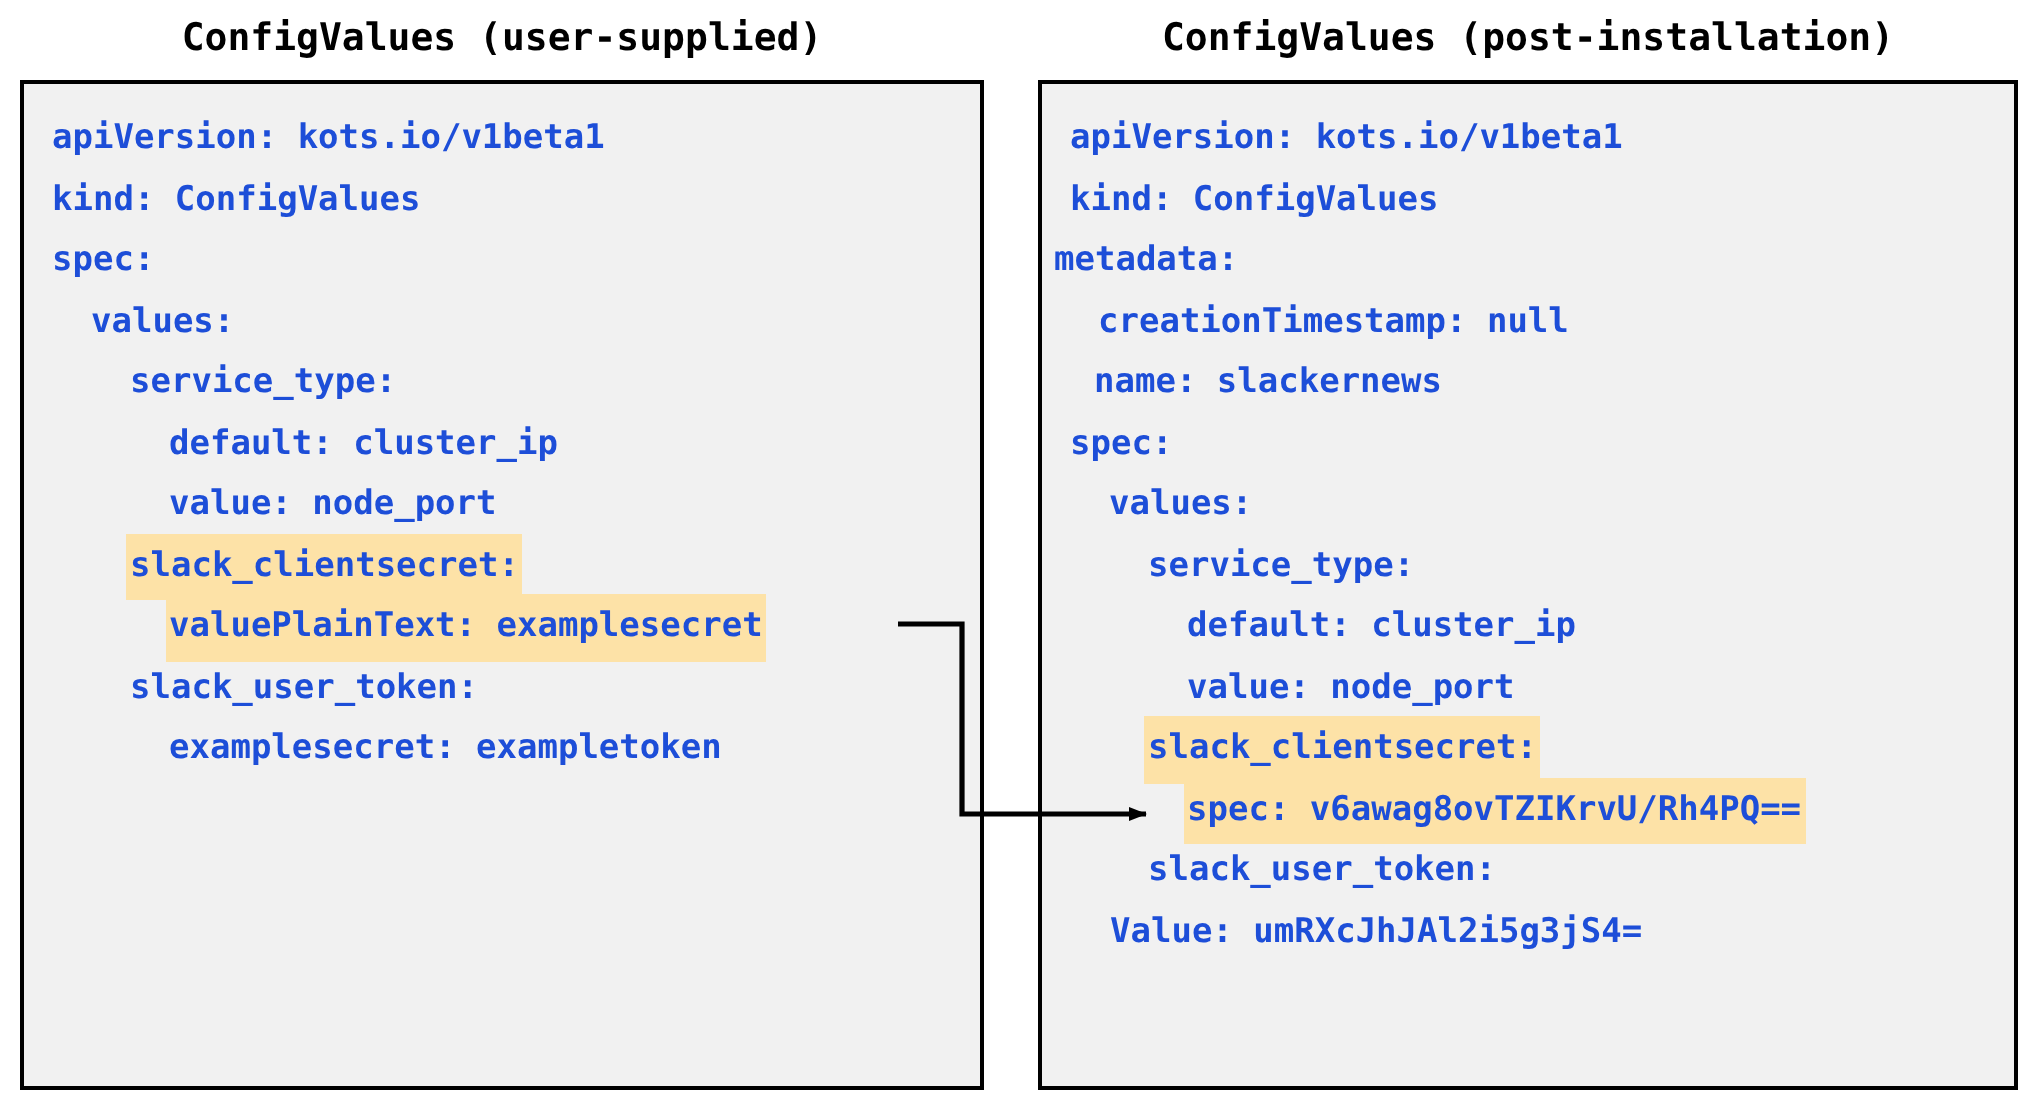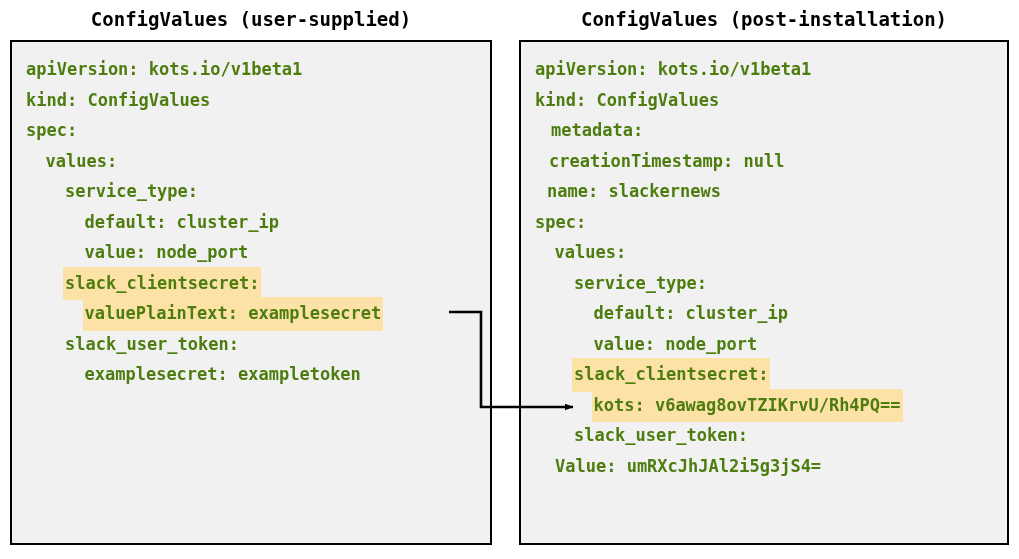--- a/index.html
+++ b/index.html
@@ -57,21 +57,21 @@
   }
 
   .yaml-line {
     position: relative;
     height: 30.5px;
     line-height: 30.5px;
     white-space: pre;
     font-family: "DejaVu Sans Mono", "Liberation Mono", monospace;
     font-size: 17px;
     font-weight: bold;
-    color: #4d7c0f;
+    color: #1d4ed8;
     padding-left: 12px;
   }
   .yaml-line > span.txt {
     display: inline-block;
     padding: 1px 2px 2px 2px;
   }
   .yaml-line.hl > span.txt {
     background: #fde2a7;
   }
 
@@ -107,30 +107,30 @@
         <div class="yaml-line" style="padding-left: 70.5px;"><span class="txt">examplesecret: exampletoken</span></div>
       </div>
   </div>
 
   <div class="panel-title" id="title-right">ConfigValues (post-installation)</div>
 
   <div class="yaml-box" id="box-right" style="background: rgb(241, 241, 241); border-color: rgb(0, 0, 0);">
     <div class="yaml-body" id="body-right">
         <div class="yaml-line" style="padding-left: 12px;"><span class="txt">apiVersion: kots.io/v1beta1</span></div>
         <div class="yaml-line" style="padding-left: 12px;"><span class="txt">kind: ConfigValues</span></div>
-        <div class="yaml-line" style="padding-left: 28px;"><span class="txt">metadata:</span></div>
+        <div class="yaml-line" style="padding-left: 4px;"><span class="txt">metadata:</span></div>
         <div class="yaml-line" style="padding-left: 26px;"><span class="txt">creationTimestamp: null</span></div>
         <div class="yaml-line" style="padding-left: 24px;"><span class="txt">name: slackernews</span></div>
         <div class="yaml-line" style="padding-left: 12px;"><span class="txt">spec:</span></div>
         <div class="yaml-line" style="padding-left: 31.5px;"><span class="txt">values:</span></div>
         <div class="yaml-line" style="padding-left: 51px;"><span class="txt">service_type:</span></div>
         <div class="yaml-line" style="padding-left: 70.5px;"><span class="txt">default: cluster_ip</span></div>
         <div class="yaml-line" style="padding-left: 70.5px;"><span class="txt">value: node_port</span></div>
         <div class="yaml-line hl" style="padding-left: 51px;"><span class="txt" style="background: rgb(253, 226, 167);">slack_clientsecret:</span></div>
-        <div class="yaml-line hl" style="padding-left: 70.5px;"><span class="txt" style="background: rgb(253, 226, 167);">kots: v6awag8ovTZIKrvU/Rh4PQ==</span></div>
+        <div class="yaml-line hl" style="padding-left: 70.5px;"><span class="txt" style="background: rgb(253, 226, 167);">spec: v6awag8ovTZIKrvU/Rh4PQ==</span></div>
         <div class="yaml-line" style="padding-left: 51px;"><span class="txt">slack_user_token:</span></div>
         <div class="yaml-line" style="padding-left: 32px;"><span class="txt">Value: umRXcJhJAl2i5g3jS4=</span></div>
       </div>
   </div>
 
   <svg id="connector" viewBox="0 0 1019 559" xmlns="http://www.w3.org/2000/svg">
     <defs>
       <marker id="arrowhead" markerWidth="9" markerHeight="7" refX="8.5" refY="3.5" orient="auto" markerUnits="userSpaceOnUse">
         <path d="M0,0 L9,3.5 L0,7 Z" fill="#000000"></path>
       </marker>

